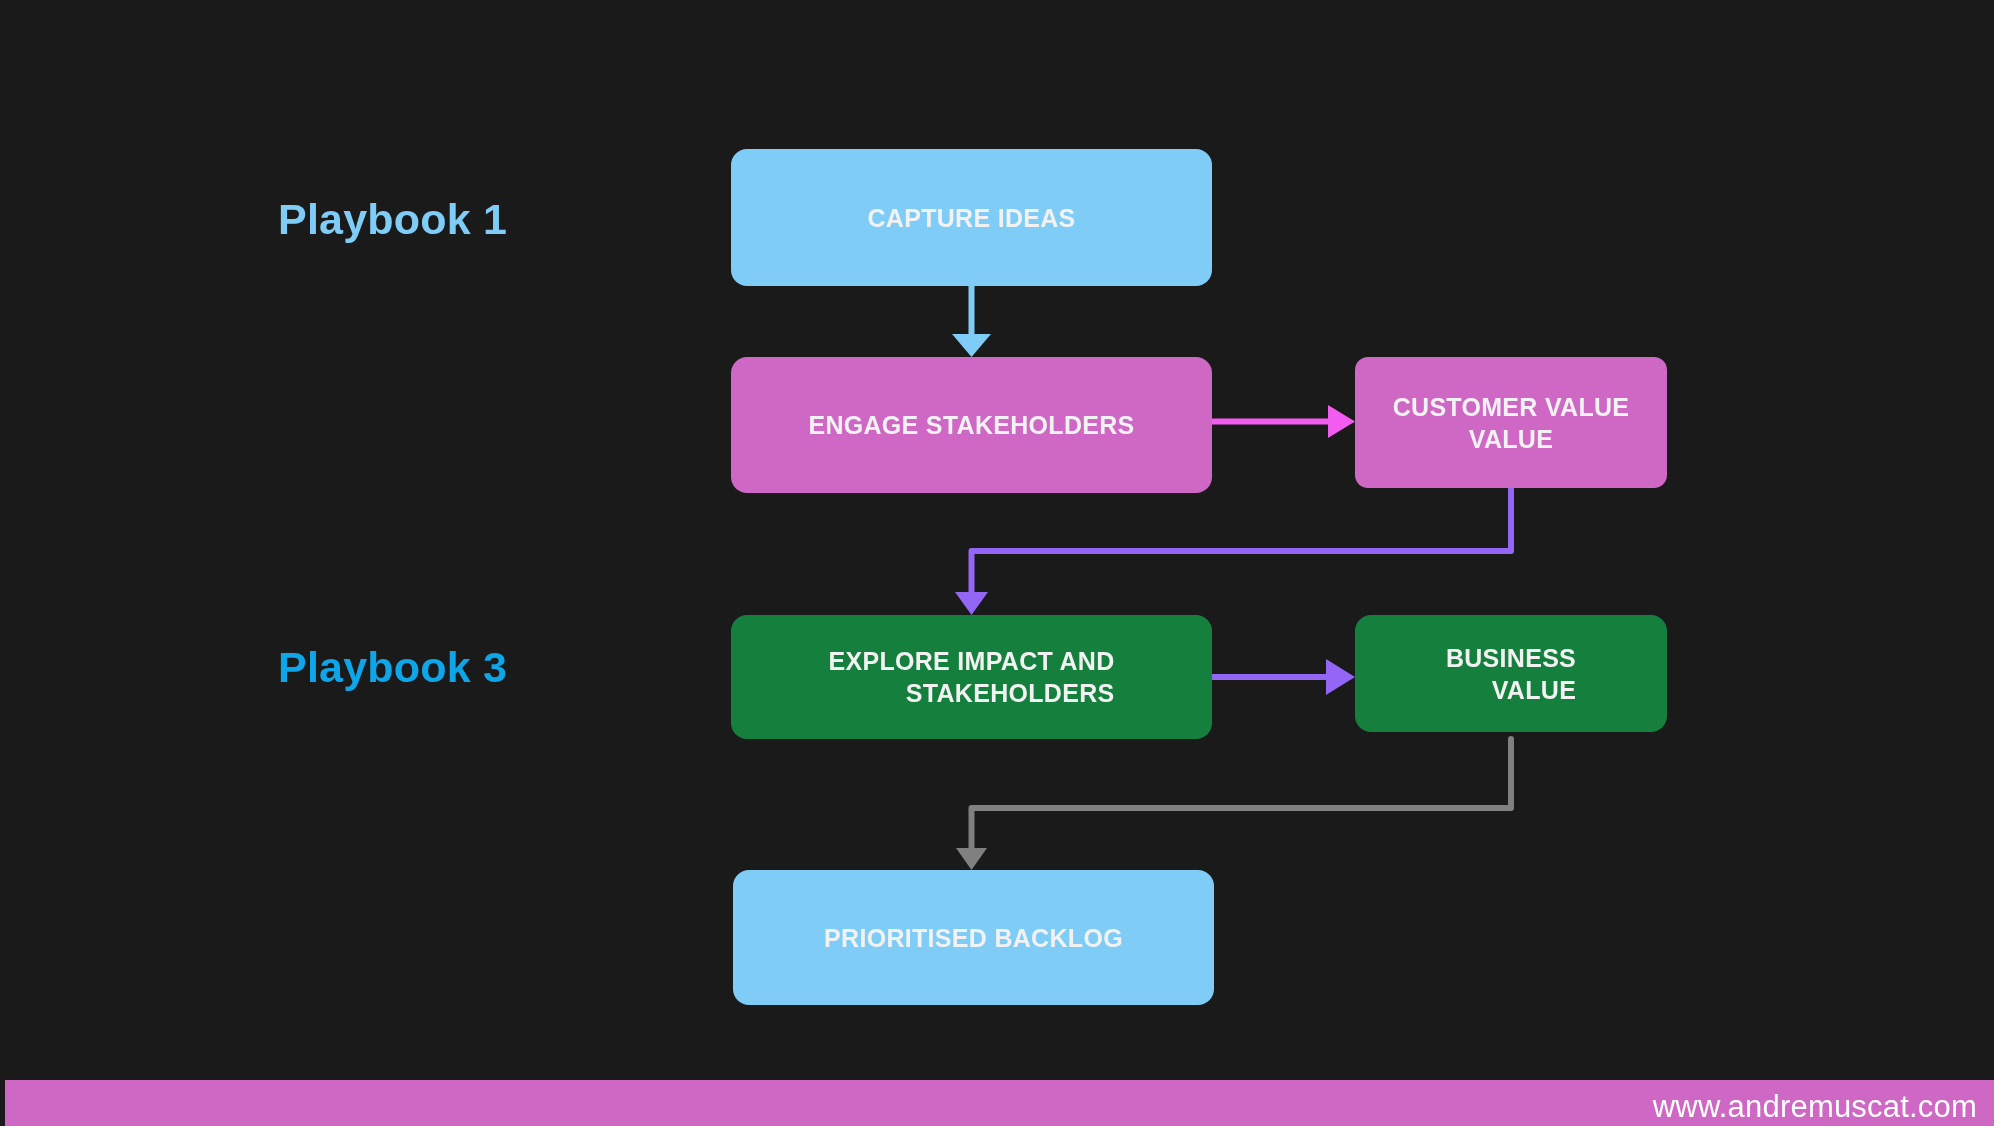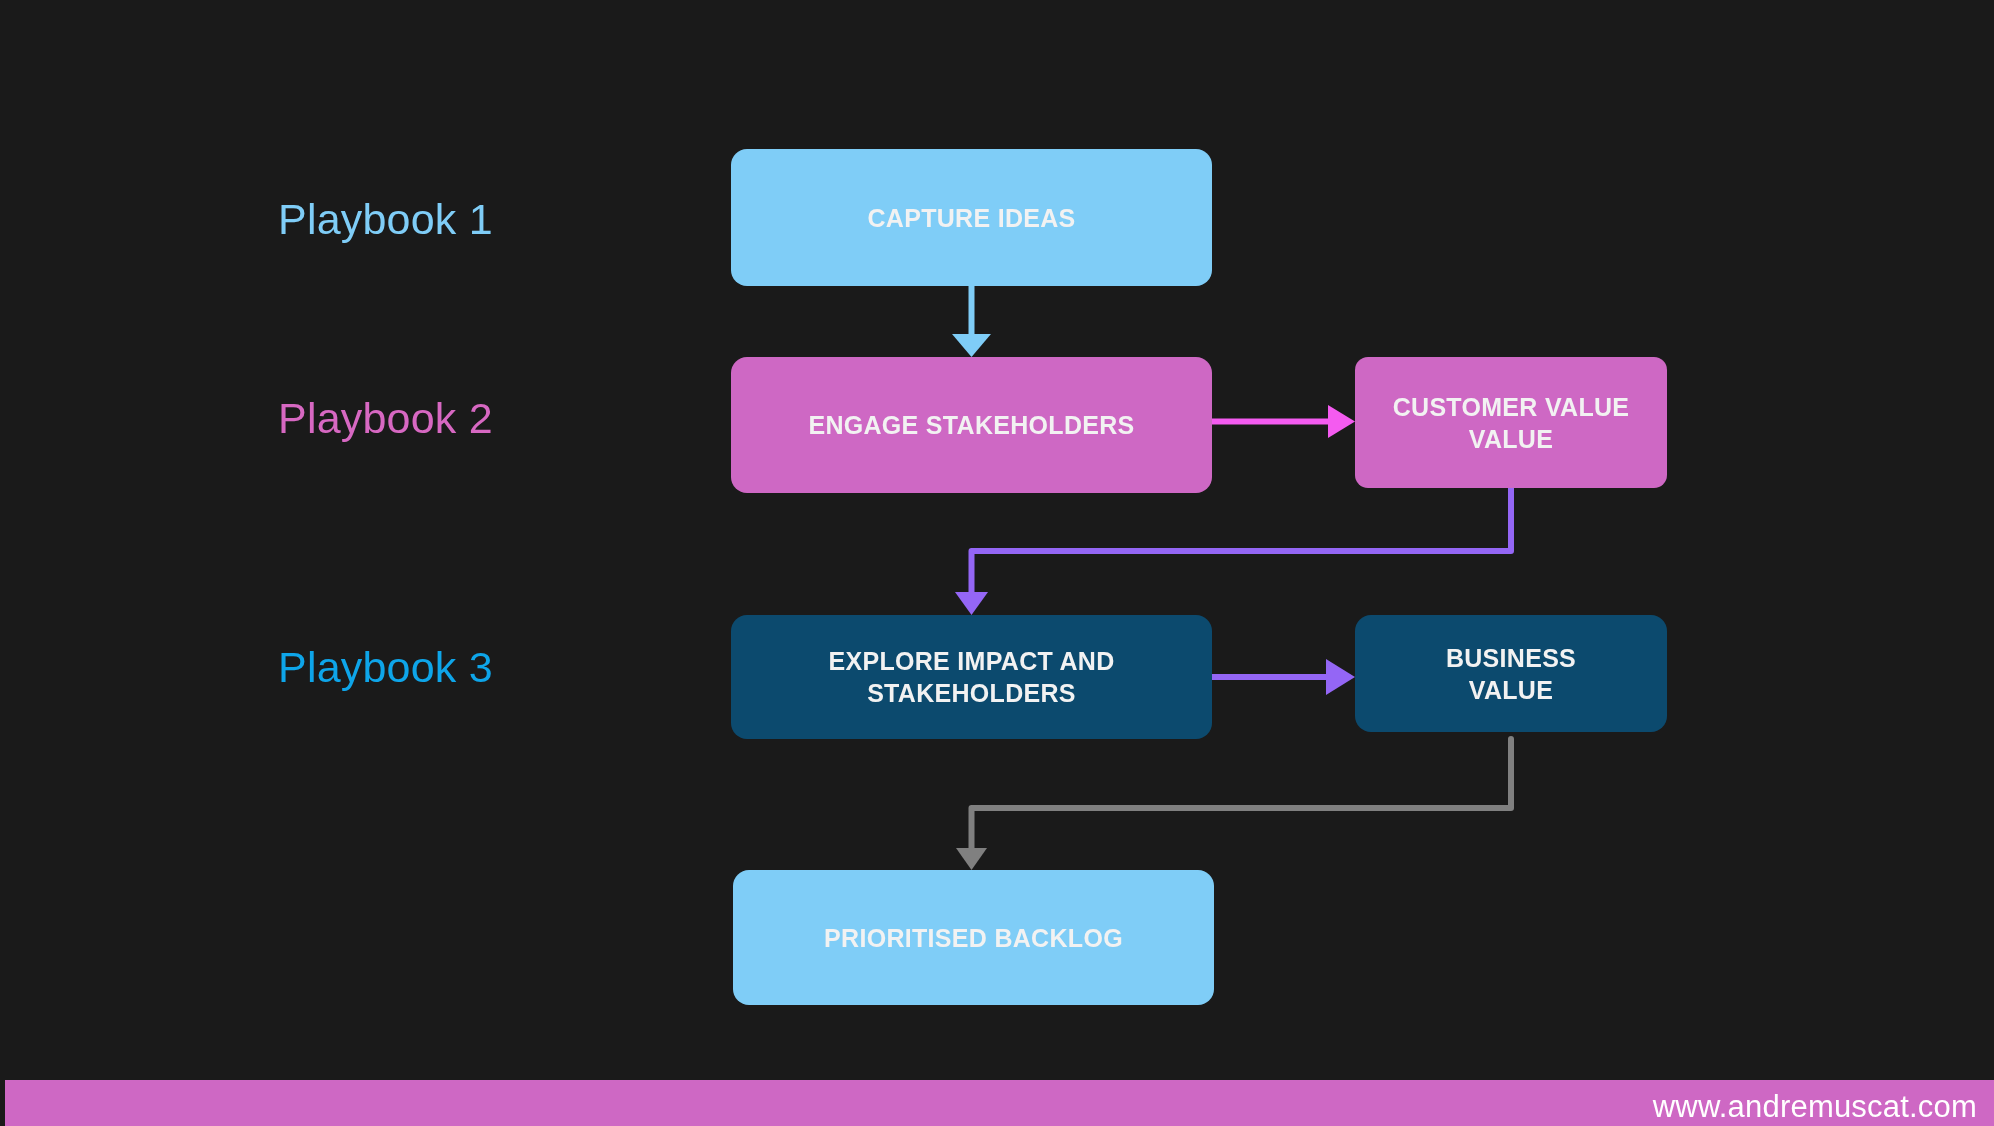--- a/index.html
+++ b/index.html
@@ -13,21 +13,21 @@
     height: 1126px;
     background: #1a1a1a;
     overflow: hidden;
     font-family: "Liberation Sans", sans-serif;
   }
 
   
   .playbook-label {
     position: absolute;
     font-size: 43px;
-    font-weight: normal;
+    font-weight: bold;
     letter-spacing: 0.2px;
     white-space: nowrap;
     line-height: 1;
   }
   #pb1 { left: 278px; top: 198px; color: #7FCDF7; }
   #pb2 { left: 278px; top: 397px; color: #D768C2; }
   #pb3 { left: 278px; top: 646px; color: #0ea5e9; }
 
   
   .node {
@@ -40,21 +40,21 @@
     text-align: center;
     color: #F2F2F2;
     font-weight: bold;
     font-size: 25px;
     line-height: 1.28;
     padding: 6px 14px;
     letter-spacing: 0.3px;
   }
   .node.blue  { background: #7FCDF7; }
   .node.pink  { background: #CE68C4; }
-  .node.purple{ background: #0c4a6e; }
+  .node.purple{ background: #15803d; text-align: right; }
 
   #node-capture-ideas      { left: 731px; top: 149px;  width: 481px; height: 137px; }
   #node-engage             { left: 731px; top: 357px;  width: 481px; height: 136px; }
   #node-customer-value     { left: 1355px; top: 357px; width: 312px; height: 131px; border-radius: 13px; }
   #node-explore            { left: 731px; top: 615px;  width: 481px; height: 124px; }
   #node-business-value     { left: 1355px; top: 615px; width: 312px; height: 117px; }
   #node-prioritised        { left: 733px; top: 870px;  width: 481px; height: 135px; }
 
   
   #connectors {
@@ -84,21 +84,20 @@
     letter-spacing: 0.2px;
     line-height: 1;
   }
 </style>
 </head>
 <body>
 
 <div id="canvas">
 
   <div class="playbook-label" id="pb1">Playbook 1</div>
-  <div class="playbook-label" id="pb2">Playbook 2</div>
   <div class="playbook-label" id="pb3">Playbook 3</div>
 
   <svg id="connectors" viewBox="0 0 1994 1126" width="1994" height="1126">
 
     <g>
       <line x1="971.5" y1="286" x2="971.5" y2="340" stroke="#7FCDF7" stroke-width="6"></line>
       <polygon points="952,334 991,334 971.5,357" fill="#7FCDF7"></polygon>
     </g>
 
     <g>

